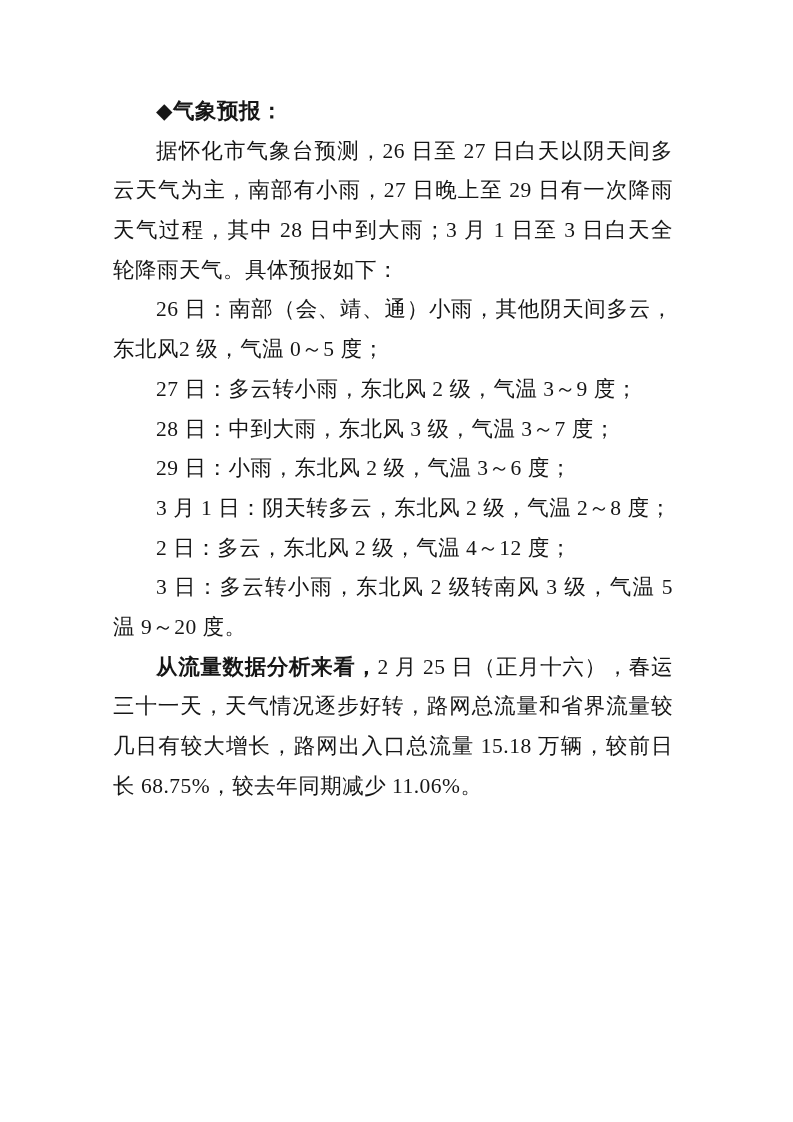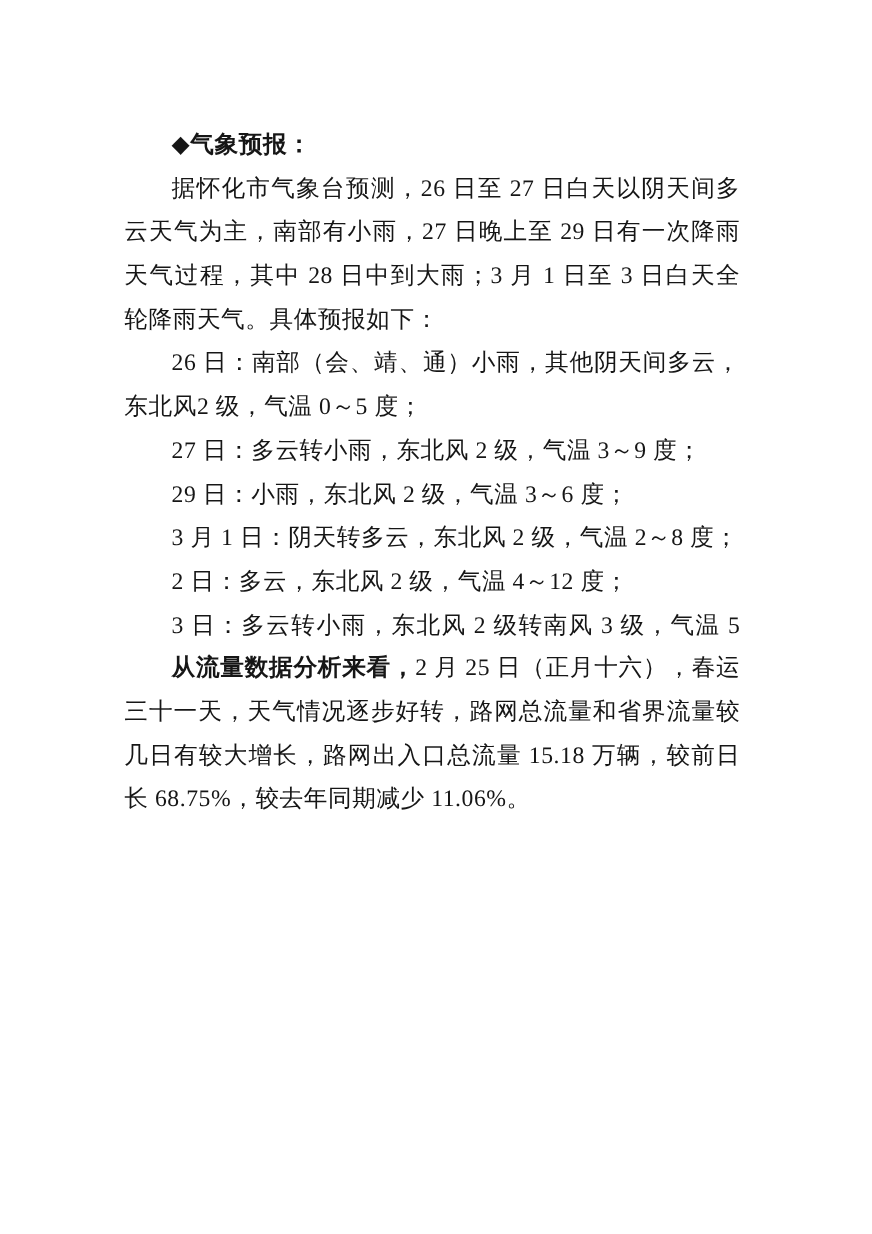--- a/index.html
+++ b/index.html
@@ -11,21 +11,21 @@
     position: relative;
     width: 793px;
     height: 1122px;
     overflow: hidden;
     font-family: "Liberation Serif", "DejaVu Serif", serif;
     color: #161616;
   }
   .doc {
     position: absolute;
     left: 113px;
-    top: 112px;
+    top: 92px;
     width: 560px;
   }
   .line {
     font-size: 21.5px;
     line-height: 39.7px;
     height: 39.7px;
     text-align: justify;
     text-align-last: left;
     letter-spacing: 0.5px;
     overflow: hidden;
@@ -53,24 +53,26 @@
   <div class="line h ind">◆气象预报：</div>
 
   <div class="line ind jl">据怀化市气象台预测，26 日至 27 日白天以阴天间多</div>
   <div class="line jl">云天气为主，南部有小雨，27 日晚上至 29 日有一次降雨</div>
   <div class="line jl">天气过程，其中 28 日中到大雨；3 月 1 日至 3 日白天全</div>
   <div class="line">轮降雨天气。具体预报如下：</div>
 
   <div class="line ind jl">26 日：南部（会、靖、通）小雨，其他阴天间多云，</div>
   <div class="line">东北风2 级，气温 0～5 度；</div>
   <div class="line ind">27 日：多云转小雨，东北风 2 级，气温 3～9 度；</div>
+  <div class="line ind">28 日：中到大雨，东北风 3 级，气温 3～7 度；</div>
   <div class="line ind">29 日：小雨，东北风 2 级，气温 3～6 度；</div>
   <div class="line ind">3 月 1 日：阴天转多云，东北风 2 级，气温 2～8 度；</div>
   <div class="line ind">2 日：多云，东北风 2 级，气温 4～12 度；</div>
   <div class="line ind jl">3 日：多云转小雨，东北风 2 级转南风 3 级，气温 5～</div>
+  <div class="line">温 9～20 度。</div>
 
 
   <div class="line ind jl">
     <span class="bold-lead">从流量数据分析来看，</span><span>2 月 25 日（正月十六），春运第</span>
   </div>
   <div class="line jl">三十一天，天气情况逐步好转，路网总流量和省界流量较前</div>
   <div class="line jl">几日有较大增长，路网出入口总流量 15.18 万辆，较前日增</div>
   <div class="line">长 68.75%，较去年同期减少 11.06%。</div>
 
 </div>

